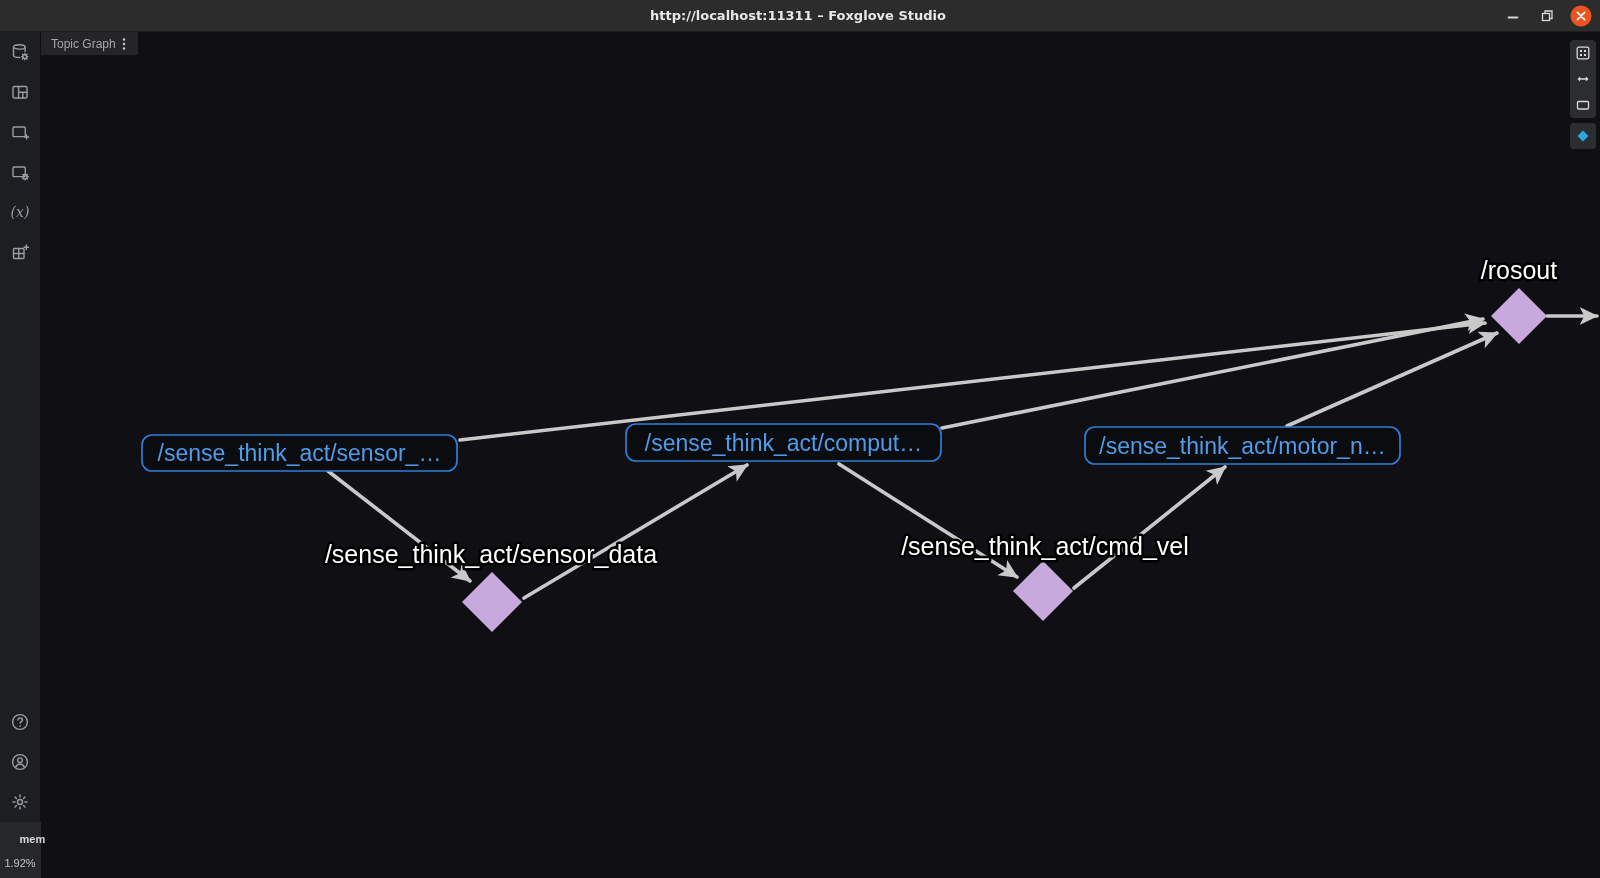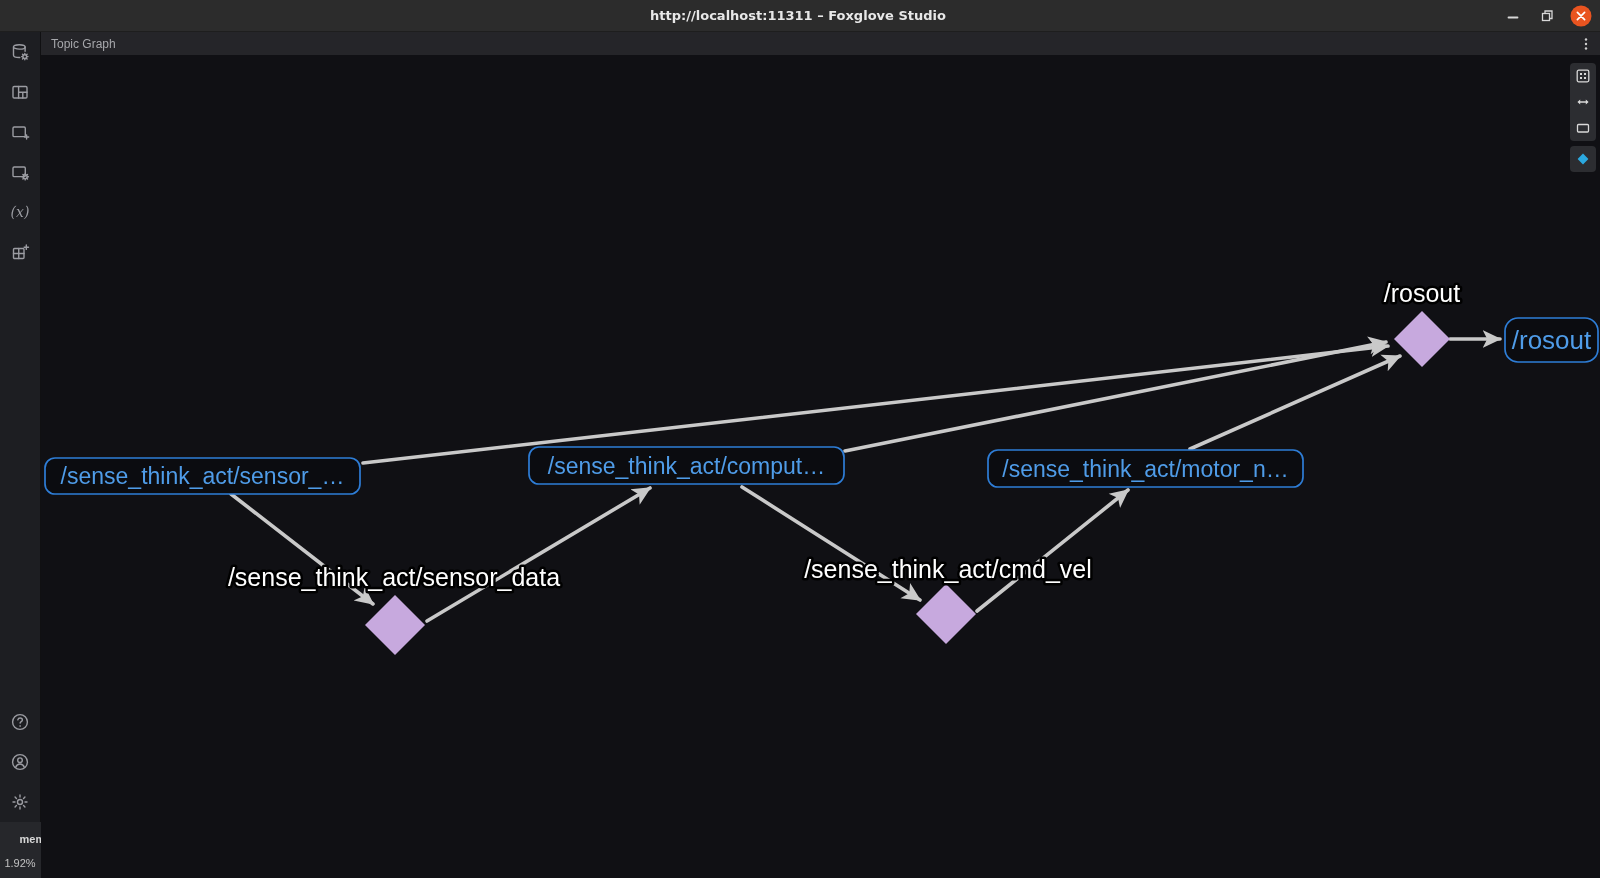--- a/index.html
+++ b/index.html
@@ -20,21 +20,21 @@
   .sidebar{width:41px;background:#1d1e22;border-right:1px solid #101012;
            display:flex;flex-direction:column;align-items:center;box-sizing:border-box;flex:none;}
   .side-btn{width:41px;height:40px;display:flex;align-items:center;justify-content:center;color:#9b9ca2;}
   .side-spacer{flex:1;}
   .var-icon{font:italic 14px "DejaVu Serif",serif;color:#9b9ca2;}
   .mem-box{width:41px;height:57px;background:#26272b;box-sizing:border-box;
            padding-top:11px;text-align:center;}
   .mem-label{font:bold 11px "Liberation Sans",sans-serif;color:#d8d8d8;margin-left:20px;}
   .mem-value{font:11px "Liberation Sans",sans-serif;color:#c2c2c2;margin-top:12px;}
 
-  .main{flex:1;display:flex;flex-direction:column;min-width:0;}
+  .main{flex:1;display:flex;flex-direction:row;min-width:0;}
   .panel-header{height:23px;background:#252529;display:flex;align-items:center;
                 padding:0 6px 0 10px;flex:none;}
   .panel-title{font-size:12px;color:#a6a7ab;}
   .panel-menu{margin-left:auto;color:#cfcfcf;display:flex;align-items:center;}
 
   .canvas{flex:1;position:relative;background:#101014;overflow:hidden;}
   #graph-svg{position:absolute;left:0;top:0;}
 
   .topic-label{font-family:"Liberation Sans",sans-serif;fill:#ffffff;
                stroke:#000000;stroke-width:5px;paint-order:stroke;stroke-linejoin:round;}

